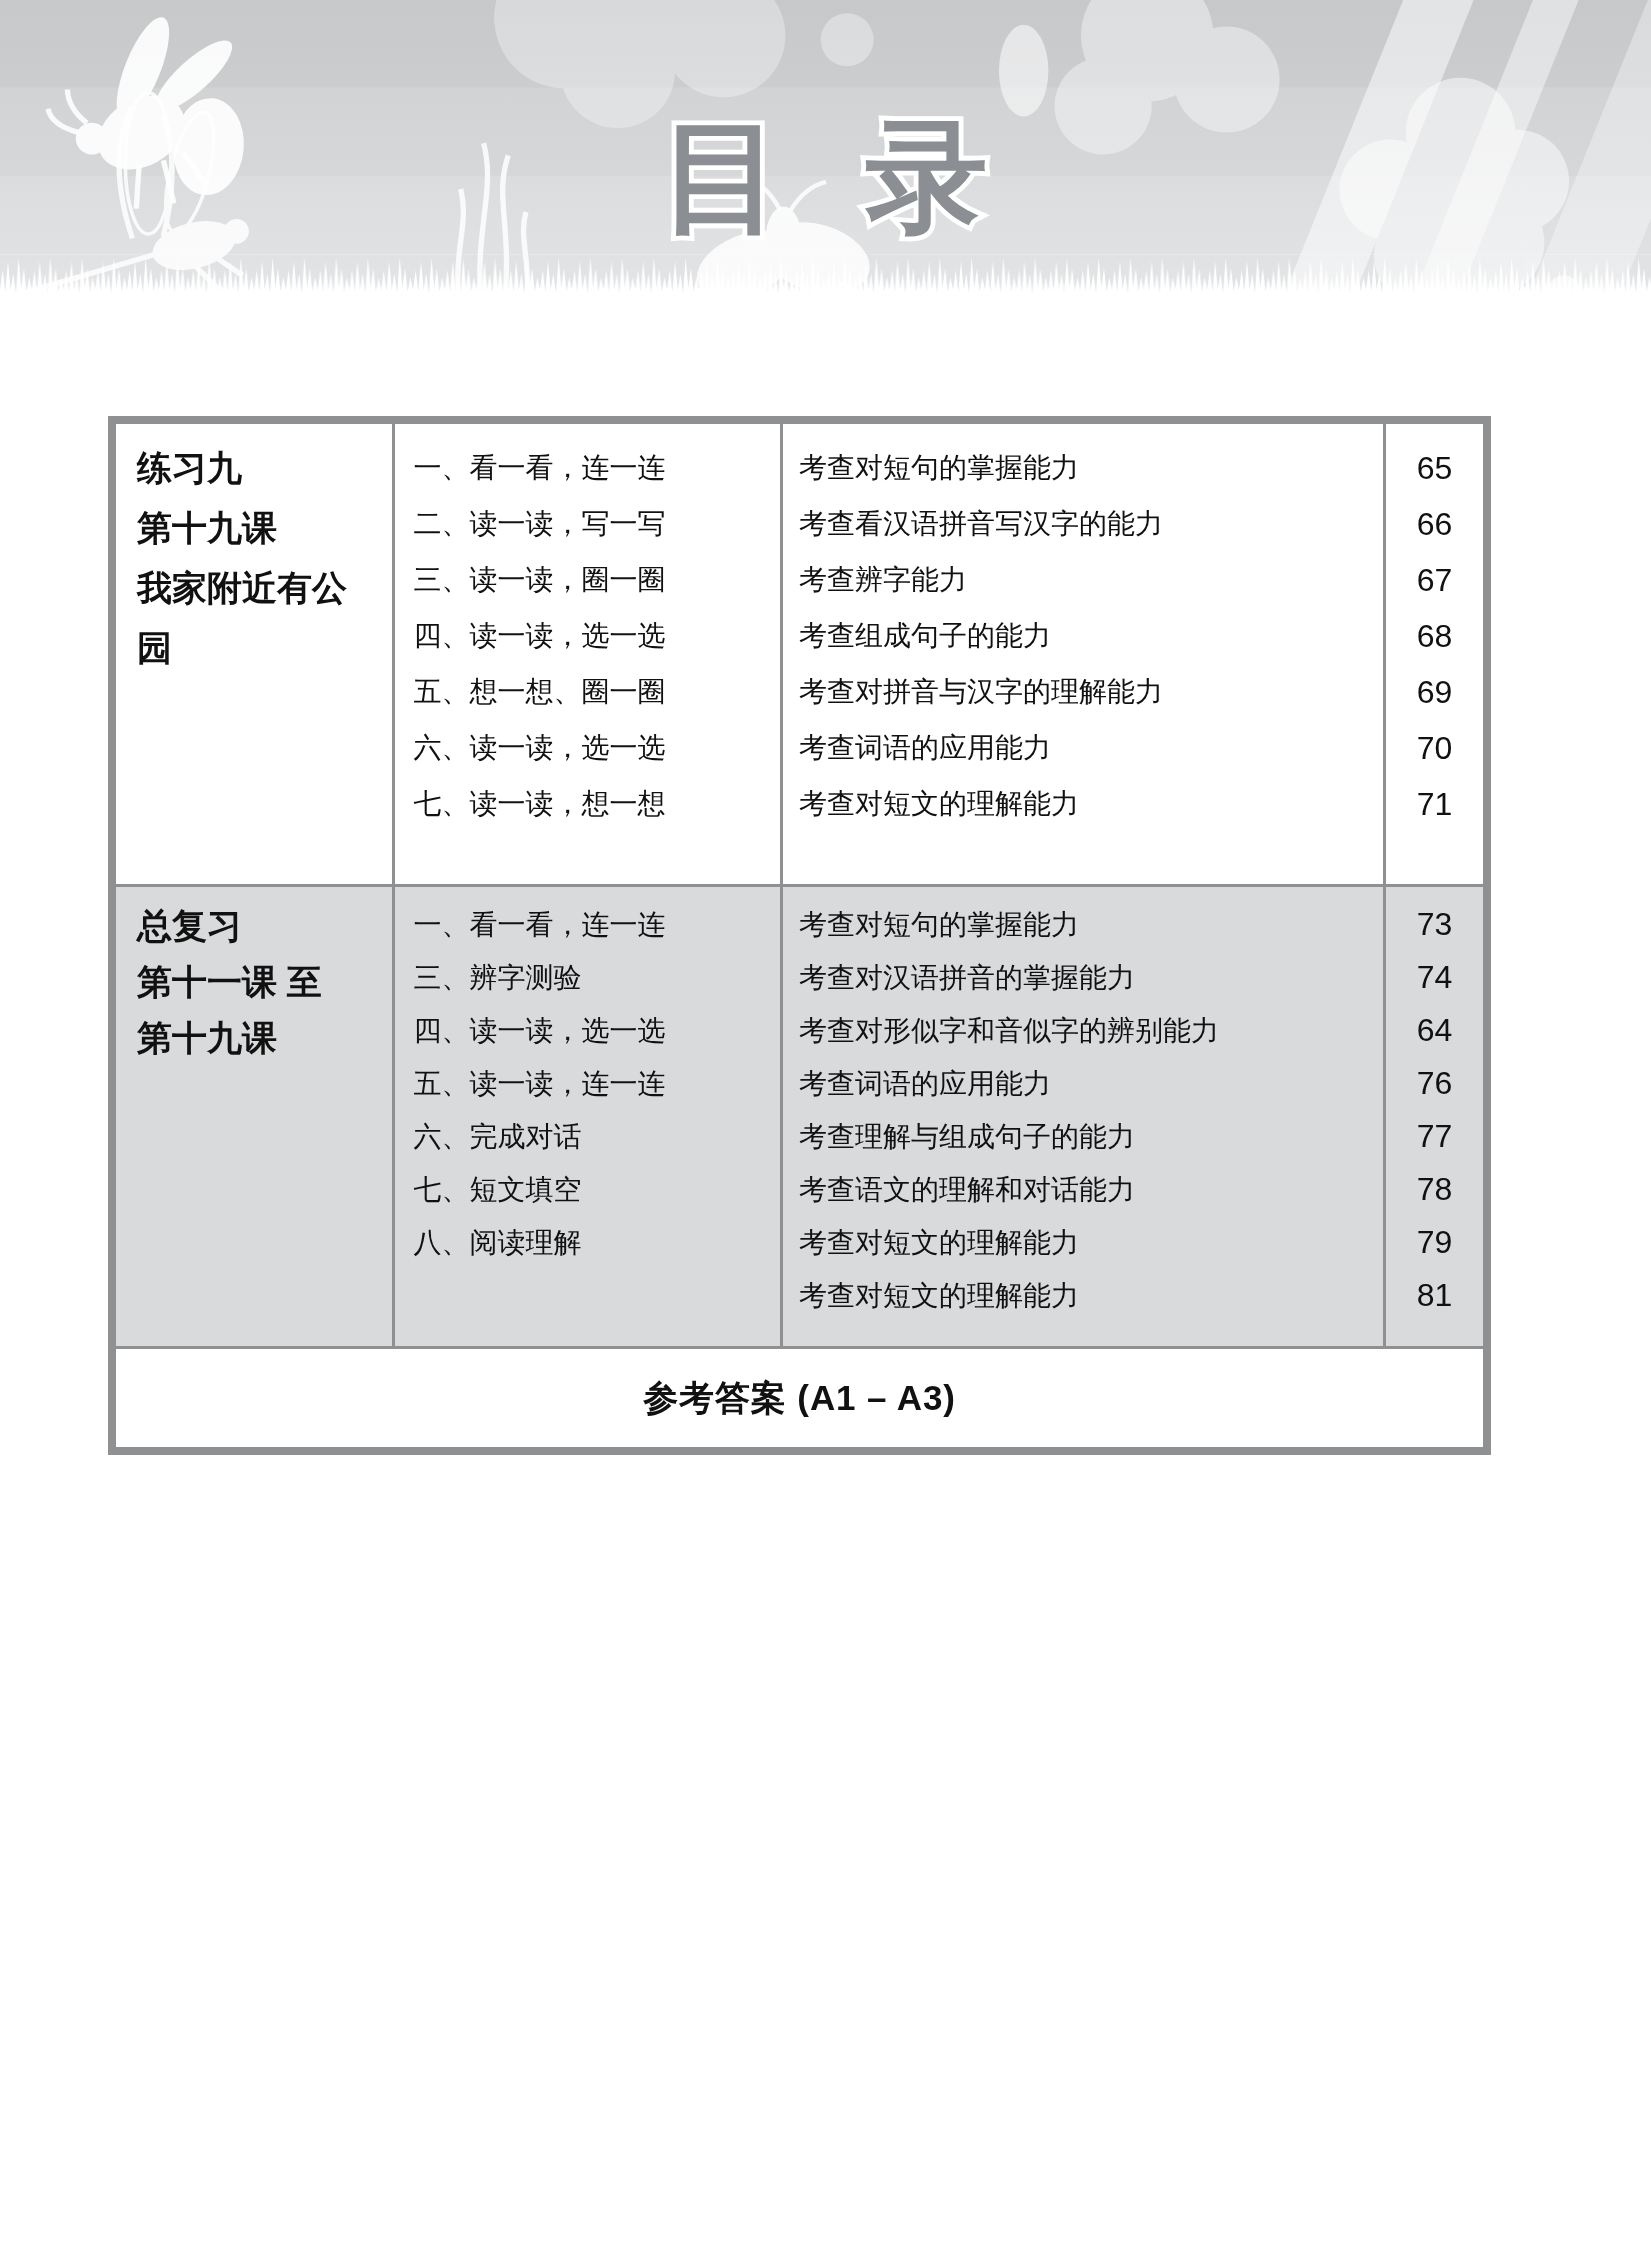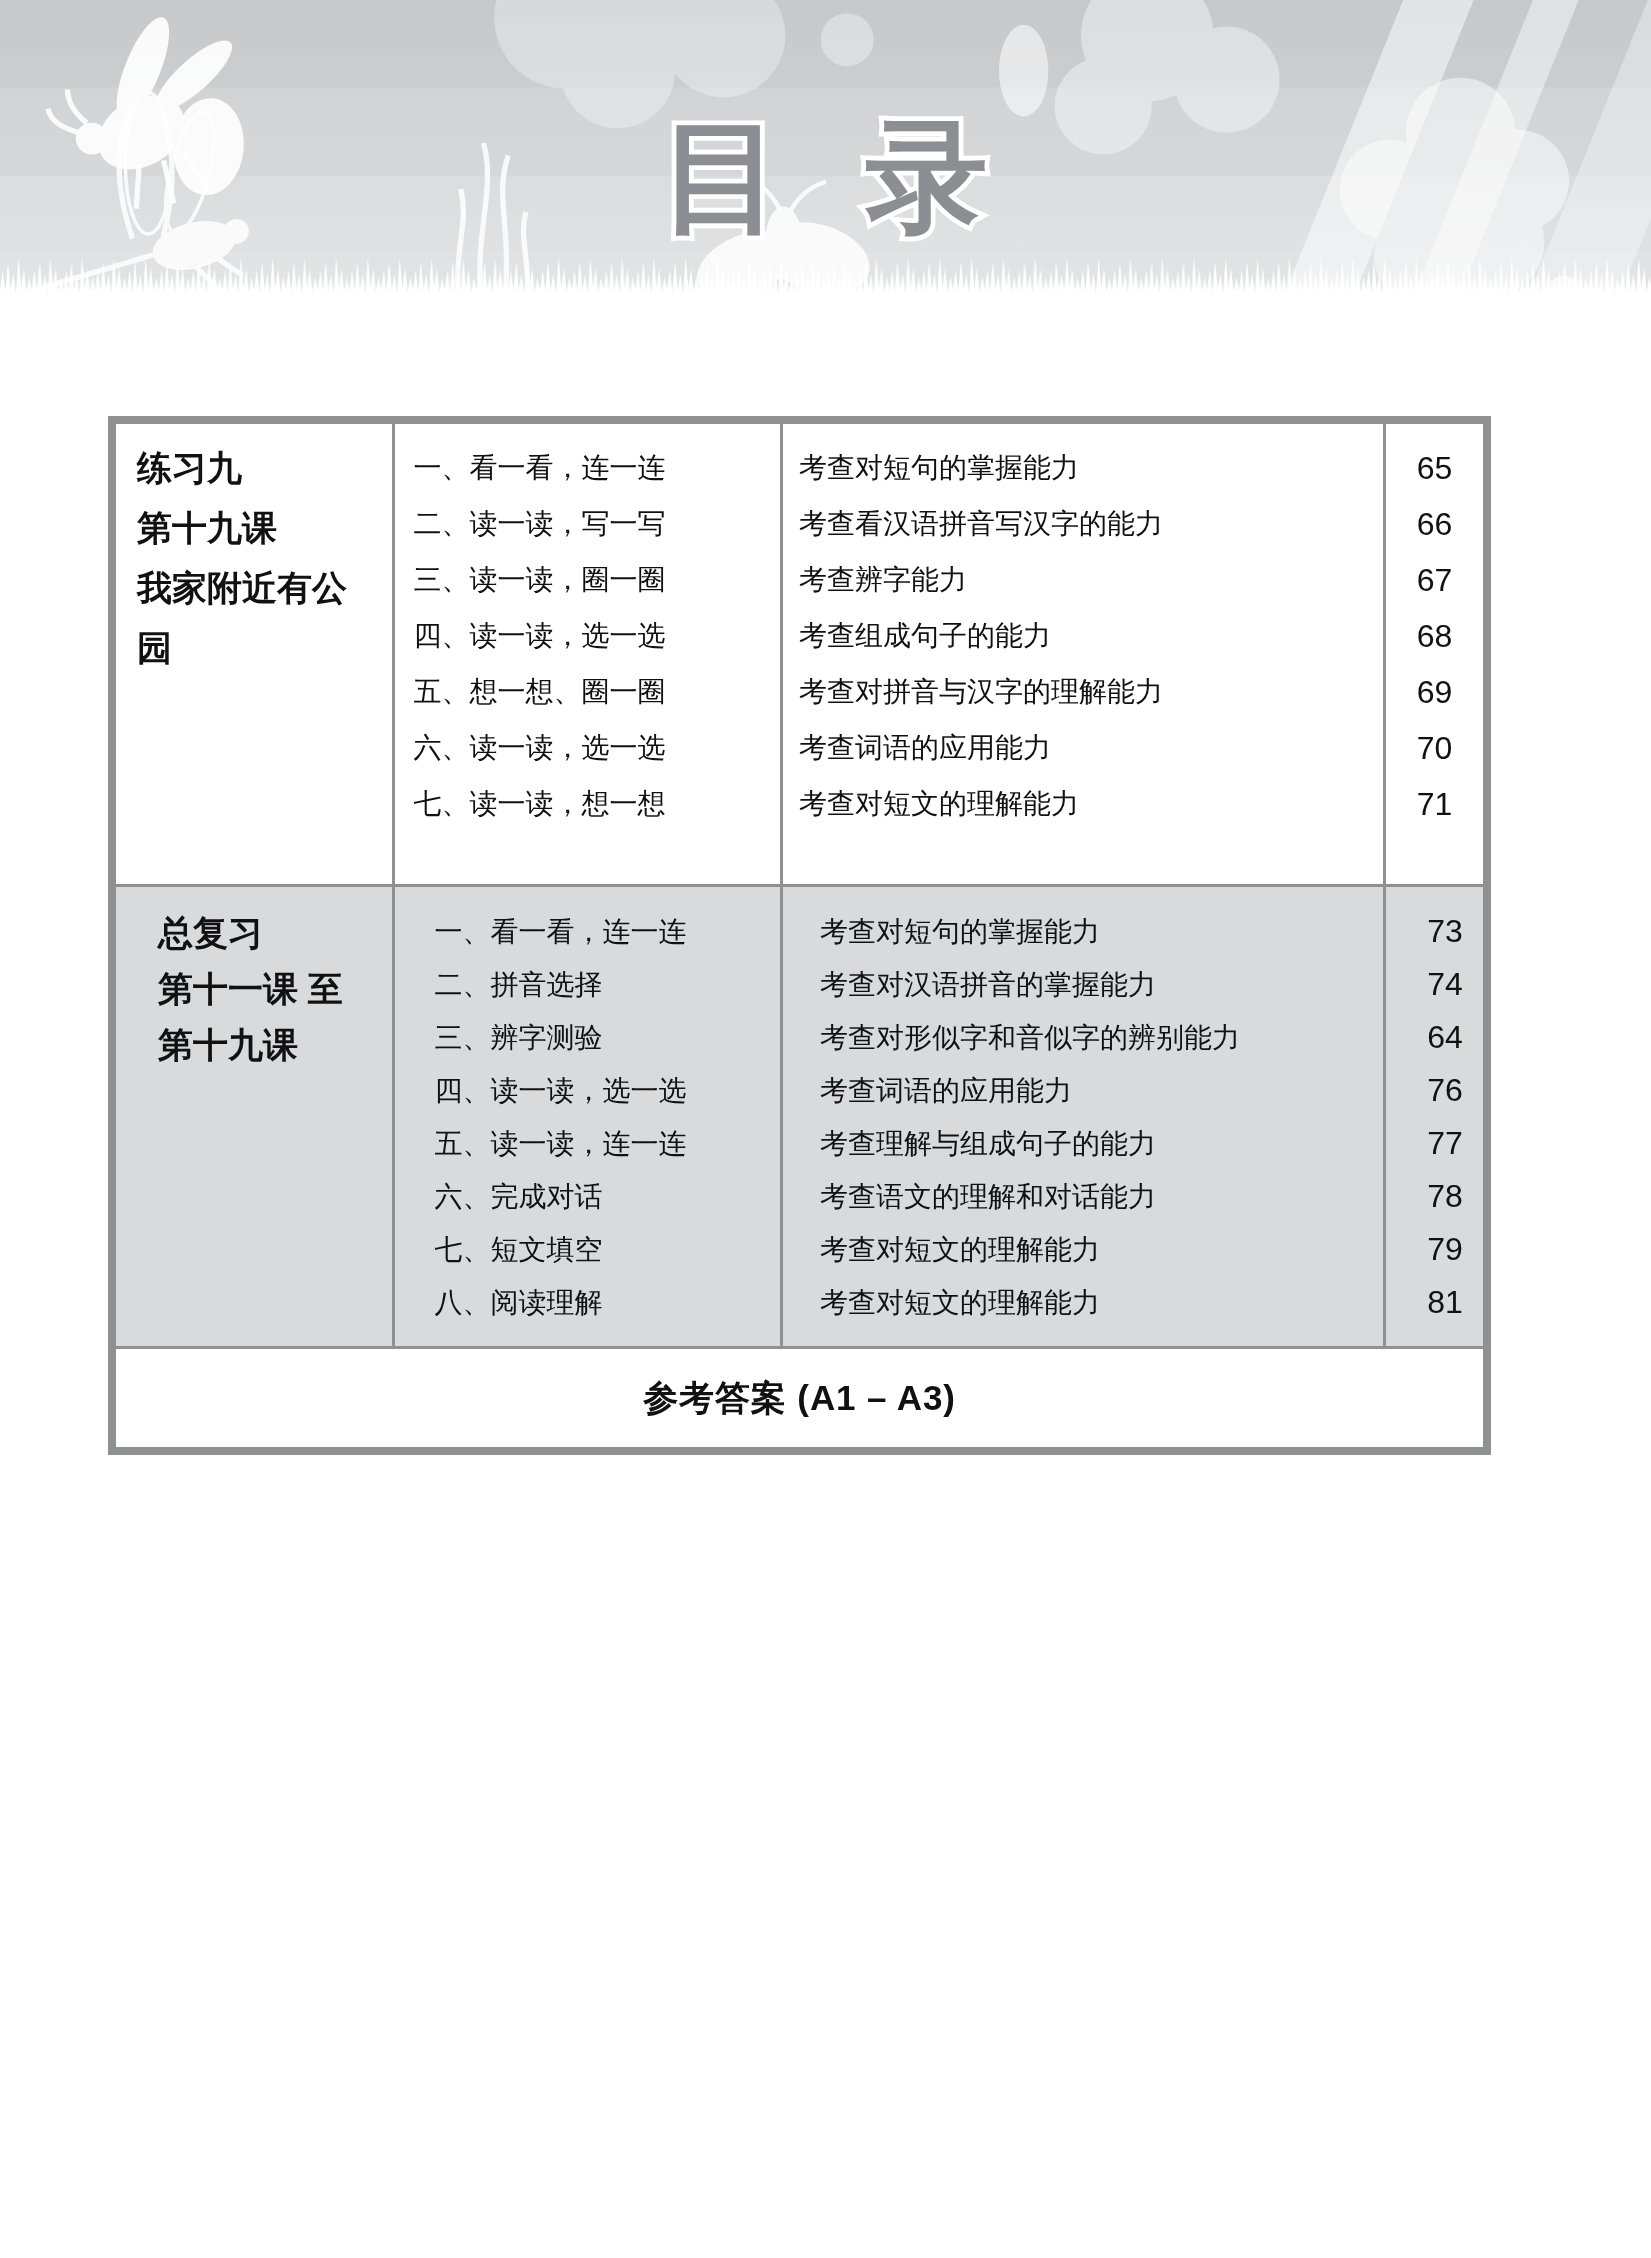--- a/index.html
+++ b/index.html
@@ -47,21 +47,21 @@
   .sec2 .col-title{padding-top:1.8px;line-height:56px;}
   .col-content,.col-purpose{
     font-family:"Liberation Serif","DejaVu Serif",serif;font-size:28px;
   }
   .col-content{padding-left:18.5px;}
   .col-purpose{padding-left:16px;}
   .col-page{font-size:32px;text-align:center;font-family:"Liberation Sans","DejaVu Sans",sans-serif;}
   .sec1 .cell{padding-top:16px;}
   .sec1 .col-title{padding-top:14px;}
   .sec1 .line{line-height:56px;}
-  .sec2 .cell{padding-top:18px;margin-left:21px;}
+  .sec2 .cell{padding-top:11px;}
   .sec2 .line{line-height:53px;}
   .tfoot{
     height:98px;border-top:3.5px solid #8f9092;background:#ffffff;
     display:flex;align-items:center;justify-content:center;
     font-size:35px;font-weight:600;letter-spacing:0.9px;
   }
 </style>
 </head>
 <body>
 
@@ -208,21 +208,20 @@
     </div>
 
     <div class="grid-row section sec2">
       <div class="cell col-title">
         <div>总复习</div>
         <div>第十一课 至</div>
         <div>第十九课</div>
       </div>
       <div class="cell col-content">
         <div class="line">一、看一看，连一连</div>
-        <div class="line">二、拼音选择</div>
         <div class="line">三、辨字测验</div>
         <div class="line">四、读一读，选一选</div>
         <div class="line">五、读一读，连一连</div>
         <div class="line">六、完成对话</div>
         <div class="line">七、短文填空</div>
         <div class="line">八、阅读理解</div>
       </div>
       <div class="cell col-purpose">
         <div class="line">考查对短句的掌握能力</div>
         <div class="line">考查对汉语拼音的掌握能力</div>

